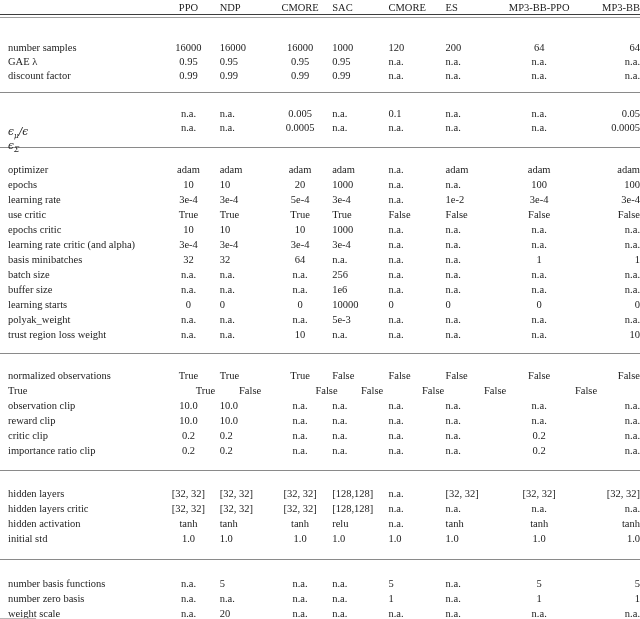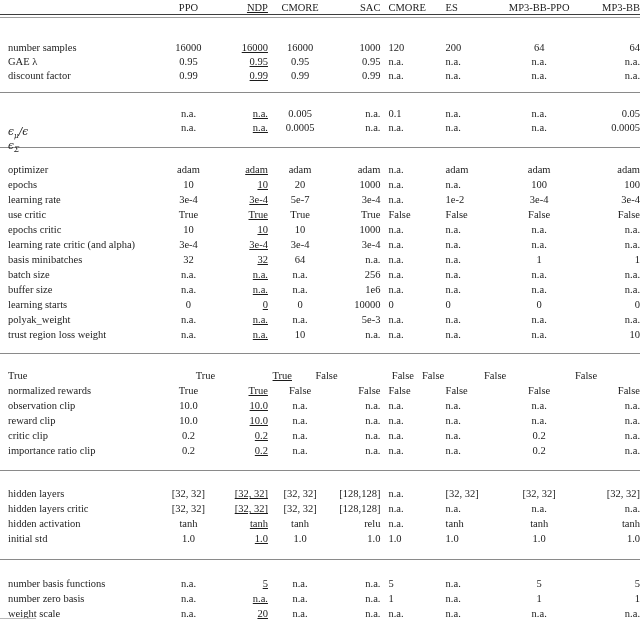--- a/index.html
+++ b/index.html
@@ -17,23 +17,23 @@
     color: #1c1c1c;
   }
   .table { width: 640px; }
 
   .row { display: flex; align-items: center; gap: 8px; }
   .row > span { display: block; white-space: nowrap; overflow: visible; }
 
   
   .row > span:nth-child(1) { width: 172px; text-align: left; padding-left: 8px; box-sizing: border-box; }
   .row > span:nth-child(2) { width: 51px; text-align: center; }
-  .row > span:nth-child(3) { width: 53px; text-align: right; text-decoration: underline; }
+  .row > span:nth-child(3) { width: 53px; text-align: left; }
   .row > span:nth-child(4) { width: 53px; text-align: center; }
-  .row > span:nth-child(5) { width: 53px; text-align: right; }
+  .row > span:nth-child(5) { width: 53px; text-align: left; }
   .row > span:nth-child(6) { width: 54px; text-align: left; }
   .row > span:nth-child(7) { width: 54px; text-align: left; }
   .row > span:nth-child(8) { width: 80px; text-align: center; }
   .row > span:nth-child(9) { width: 62px; text-align: right; }
 
   .header-row { height: 12px; padding-top: 1px; align-items: flex-end; }
 
   .double-rule {
     height: 2px;
     margin-top: 1px;
@@ -162,21 +162,21 @@
           <span>1000</span>
           <span>n.a.</span>
           <span>n.a.</span>
           <span>100</span>
           <span>100</span>
         </div>
         <div class="row">
           <span>learning rate</span>
           <span>3e-4</span>
           <span>3e-4</span>
-          <span>5e-7</span>
+          <span>5e-4</span>
           <span>3e-4</span>
           <span>n.a.</span>
           <span>1e-2</span>
           <span>3e-4</span>
           <span>3e-4</span>
         </div>
         <div class="row">
           <span>use critic</span>
           <span>True</span>
           <span>True</span>
@@ -272,31 +272,31 @@
           <span>n.a.</span>
           <span>n.a.</span>
           <span>n.a.</span>
           <span>n.a.</span>
           <span>10</span>
         </div>
       </div>
       <div class="rule"></div>
       <div class="section sec-3">
         <div class="row">
-          <span>True</span>
-          <span>True</span>
-          <span>True</span>
-          <span>False</span>
-          <span>False</span>
-          <span>False</span>
-          <span>False</span>
-          <span>False</span>
-        </div>
-        <div class="row">
-          <span>normalized rewards</span>
+          <span>normalized observations</span>
+          <span>True</span>
+          <span>True</span>
+          <span>True</span>
+          <span>False</span>
+          <span>False</span>
+          <span>False</span>
+          <span>False</span>
+          <span>False</span>
+        </div>
+        <div class="row">
           <span>True</span>
           <span>True</span>
           <span>False</span>
           <span>False</span>
           <span>False</span>
           <span>False</span>
           <span>False</span>
           <span>False</span>
         </div>
         <div class="row">

